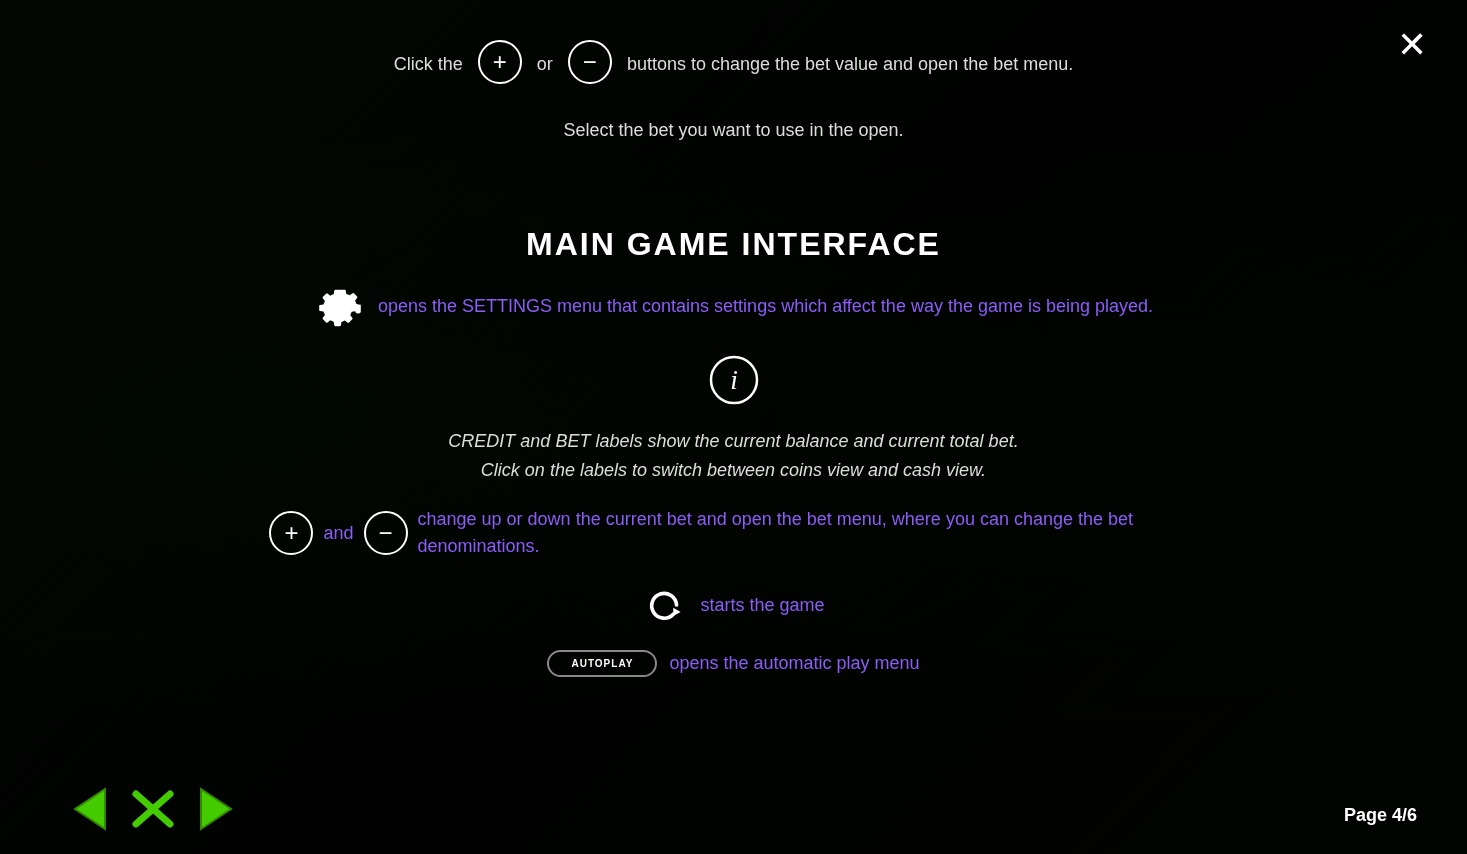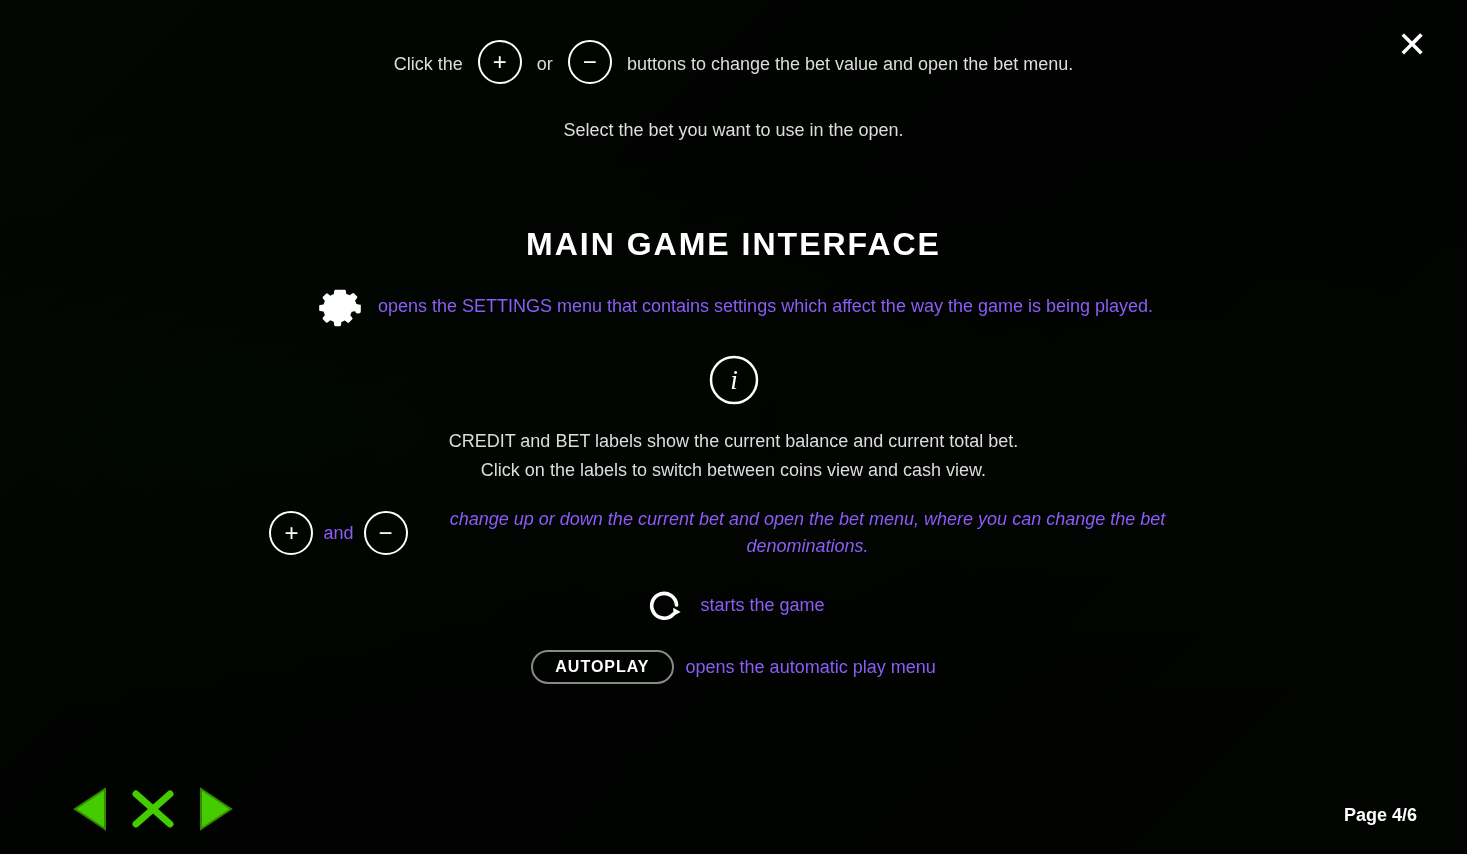--- a/index.html
+++ b/index.html
@@ -136,21 +136,21 @@
       height: 46px;
       flex-shrink: 0;
     }
 
     
     .autoplay-btn {
       display: inline-block;
       border: 2px solid #888888;
       border-radius: 20px;
       padding: 6px 22px;
-      font-size: 16px;
+      font-size: 10px;
       font-weight: bold;
       color: #ffffff;
       letter-spacing: 1px;
       flex-shrink: 0;
       background: transparent;
     }
 
     
     .nav-bar {
       position: absolute;
@@ -175,20 +175,21 @@
       color: #ffffff;
       font-weight: bold;
     }
 
     .bet-row-text {
       font-size: 18px;
       color: #dddddd;
       line-height: 1.6;
       text-align: center;
       max-width: 900px;
+      font-style: italic;
     }
 
     .credit-row {
       display: flex;
       flex-direction: column;
       align-items: center;
       margin-bottom: 22px;
     }
 
     .bet-change-row {
@@ -254,21 +255,21 @@
       <span class="bet-row-text">
         <span style="white-space: pre-line;">CREDIT and BET labels show the current balance and current total bet.
 Click on the labels to switch between coins view and cash view.</span>
       </span>
     </div>
 
     <div class="bet-change-row">
       <span class="circle-icon">+</span>
       <span class="row-text">and</span>
       <span class="circle-icon">−</span>
-      <span class="row-text" style="max-width:780px; text-align:center;font-style:italic;">change up or down the current bet and open the bet menu, where you can change
+      <span class="row-text" style="max-width:780px; ">change up or down the current bet and open the bet menu, where you can change
 the bet denominations.</span>
     </div>
 
     <div class="row">
       <svg class="spin-icon" viewBox="0 0 100 100" xmlns="http://www.w3.org/2000/svg">
         <path fill="none" stroke="#ffffff" stroke-width="8" stroke-linecap="round" d="M 75 50 A 27 27 0 1 0 68 70"></path>
         <polygon points="68,56 68,74 84,65" fill="#ffffff"></polygon>
       </svg>
       <span class="row-text">starts the game</span>
     </div>

